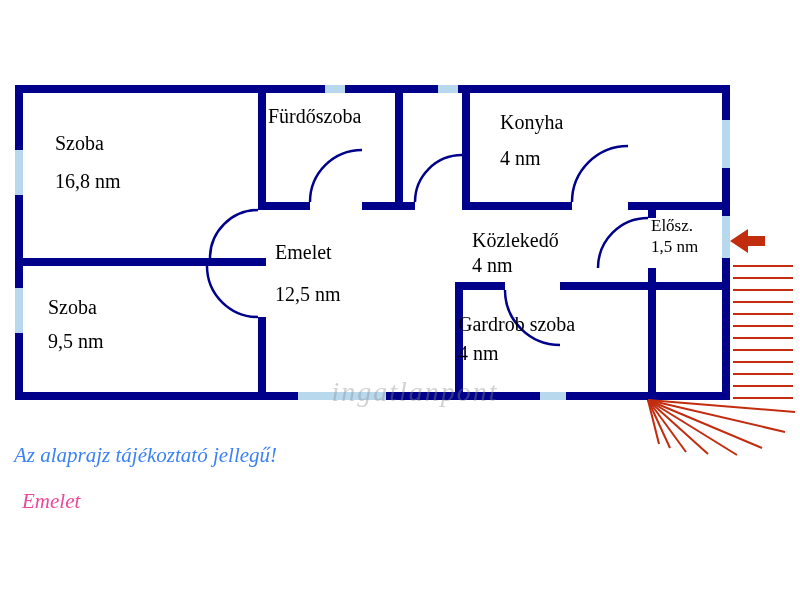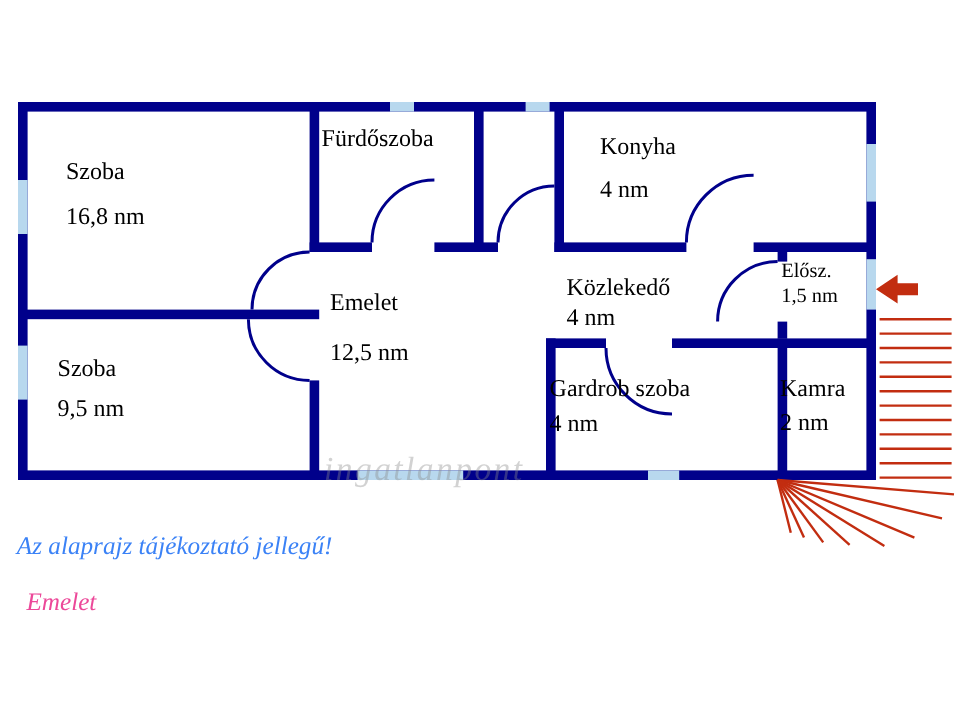--- a/index.html
+++ b/index.html
@@ -44,21 +44,21 @@
   .r-szoba-also  .room-area { margin-top: 11px; }
 
   .watermark {
     position: absolute;
     left: 270px; top: 376px; width: 290px;
     font-style: italic;
     font-size: 28px;
     letter-spacing: 2px;
     color: #8a8a8a;
     opacity: 0.38;
-    text-align: left;
+    text-align: center;
   }
   .disclaimer {
     position: absolute;
     left: 14px; top: 443px;
     font-style: italic;
     font-size: 21px;
     color: #3b82f6;
   }
   .floor-label {
     position: absolute;
@@ -175,24 +175,20 @@
   <div class="room-label r-eloszoba">
     <span class="room-name">Elősz.</span>
     <span class="room-area">1,5 nm</span>
   </div>
 
   <div class="room-label r-gardrob">
     <span class="room-name">Gardrob szoba</span>
     <span class="room-area">4 nm</span>
   </div>
 
-  <div class="room-label r-kamra">
-    <span class="room-name">Kamra</span>
-    <span class="room-area">2 nm</span>
-  </div>
 
   <div class="room-label r-szoba-also">
     <span class="room-name">Szoba</span>
     <span class="room-area">9,5 nm</span>
   </div>
 
   <div class="watermark">ingatlanpont</div>
 
   <div class="disclaimer">Az alaprajz tájékoztató jellegű!</div>
   <div class="floor-label">Emelet</div>

